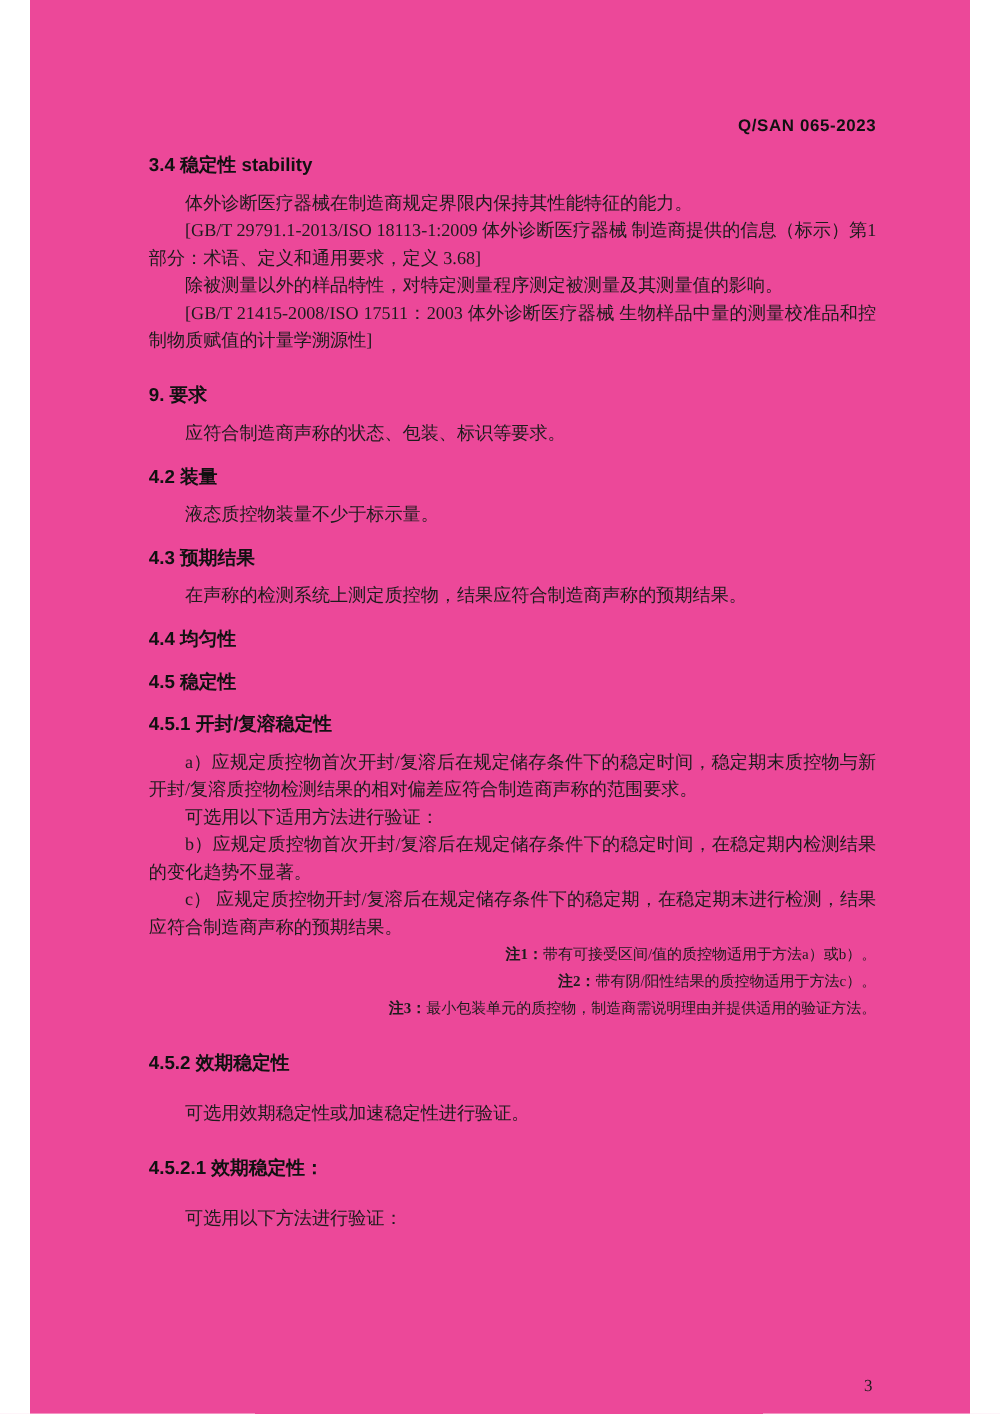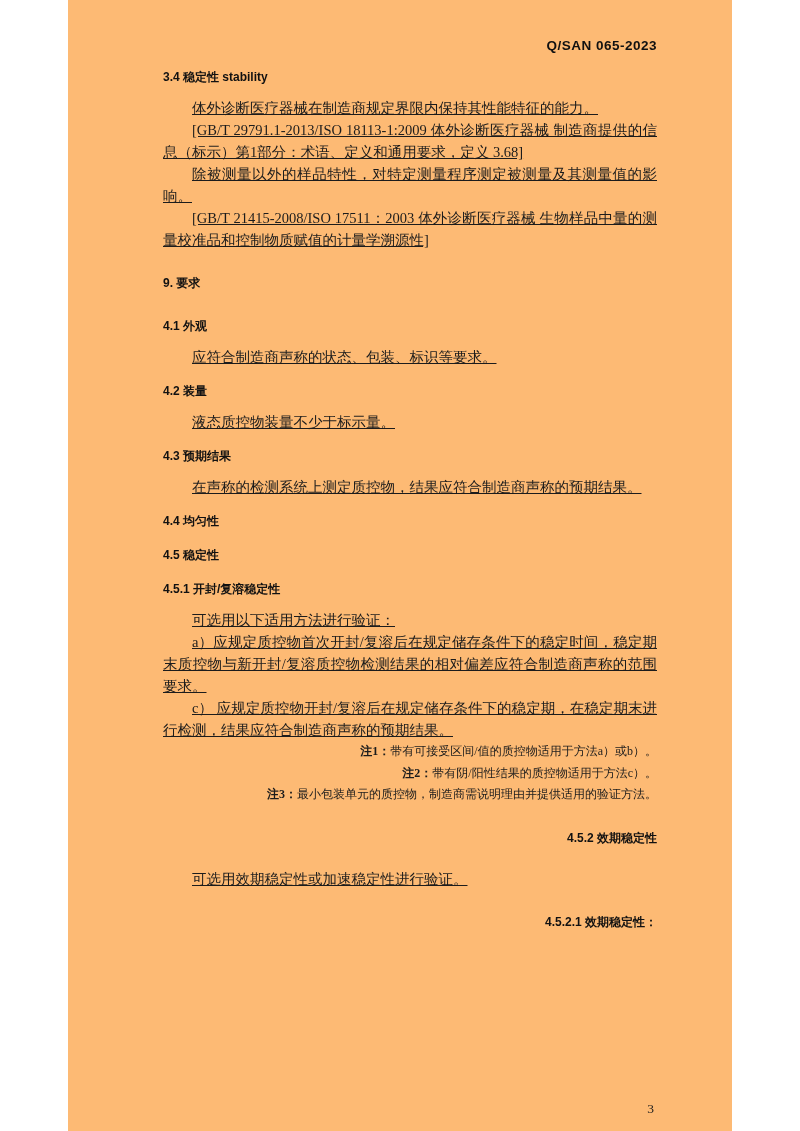--- a/index.html
+++ b/index.html
@@ -1,54 +1,53 @@
 <!DOCTYPE html>
 <html><head>
 <meta charset="utf-8">
 <style>
   html, body { margin: 0; padding: 0; background: #ffffff; }
   .page {
     position: relative;
-    width: 664px;
+    width: 752px;
     height: 1131px;
     margin: 0 auto;
-    background: #fdba74;
+    background: #ec4899;
     color: #1c1c1c;
     font-family: "Liberation Serif", serif;
     overflow: hidden;
     box-sizing: border-box;
-    padding: 38px 75px 0 95px;
+    padding: 93px 75px 0 95px;
   }
   .doc-header {
     text-align: right;
     font-family: "Liberation Sans", sans-serif;
     font-weight: 700;
     font-size: 13.5px;
     line-height: 16px;
     letter-spacing: 0.5px;
     color: #111111;
   }
   .heading {
     font-family: "Liberation Sans", sans-serif;
     font-weight: 700;
-    font-size: 12px;
+    font-size: 15px;
     line-height: 21px;
     margin: 13px 0 9px 0;
     color: #111111;
   }
   .heading.mt-lg { margin-top: 22px; }
-  .heading.mb-lg { margin-bottom: 19px; text-align: right; }
+  .heading.mb-lg { margin-bottom: 19px; }
   .para {
     font-size: 14.5px;
     line-height: 22px;
     margin: 0;
     text-indent: 2em;
     text-align: justify;
     color: #1c1c1c;
-    text-decoration: underline;
   }
   .note {
     font-size: 12px;
     line-height: 21.5px;
     margin: 0;
     padding-left: 16px;
     color: #1c1c1c;
     text-align: right;
   }
   .note .note-label { font-weight: 700; }
@@ -69,42 +68,43 @@
 
   <div class="heading">3.4 稳定性 stability</div>
   <p class="para">体外诊断医疗器械在制造商规定界限内保持其性能特征的能力。</p>
   <p class="para">[GB/T 29791.1-2013/ISO 18113-1:2009 体外诊断医疗器械 制造商提供的信息（标示）第1部分：术语、定义和通用要求，定义 3.68]</p>
 
   <p class="para">除被测量以外的样品特性，对特定测量程序测定被测量及其测量值的影响。</p>
   <p class="para">[GB/T 21415-2008/ISO 17511：2003 体外诊断医疗器械 生物样品中量的测量校准品和控制物质赋值的计量学溯源性]</p>
 
   <div class="heading mt-lg">9. 要求</div>
 
-  <div class="heading mt-lg">4.1 外观</div>
   <p class="para">应符合制造商声称的状态、包装、标识等要求。</p>
 
   <div class="heading">4.2 装量</div>
   <p class="para">液态质控物装量不少于标示量。</p>
 
   <div class="heading">4.3 预期结果</div>
   <p class="para">在声称的检测系统上测定质控物，结果应符合制造商声称的预期结果。</p>
 
   <div class="heading">4.4 均匀性</div>
 
   <div class="heading">4.5 稳定性</div>
 
   <div class="heading">4.5.1 开封/复溶稳定性</div>
+  <p class="para">a）应规定质控物首次开封/复溶后在规定储存条件下的稳定时间，稳定期末质控物与新开封/复溶质控物检测结果的相对偏差应符合制造商声称的范围要求。</p>
   <p class="para">可选用以下适用方法进行验证：</p>
-  <p class="para">a）应规定质控物首次开封/复溶后在规定储存条件下的稳定时间，稳定期末质控物与新开封/复溶质控物检测结果的相对偏差应符合制造商声称的范围要求。</p>
+  <p class="para">b）应规定质控物首次开封/复溶后在规定储存条件下的稳定时间，在稳定期内检测结果的变化趋势不显著。</p>
   <p class="para">c） 应规定质控物开封/复溶后在规定储存条件下的稳定期，在稳定期末进行检测，结果应符合制造商声称的预期结果。</p>
 
   <p class="note"><span class="note-label">注1：</span><span>带有可接受区间/值的质控物适用于方法a）或b）。</span></p>
   <p class="note"><span class="note-label">注2：</span><span>带有阴/阳性结果的质控物适用于方法c）。</span></p>
   <p class="note"><span class="note-label">注3：</span><span>最小包装单元的质控物，制造商需说明理由并提供适用的验证方法。</span></p>
 
   <div class="heading mt-lg mb-lg">4.5.2 效期稳定性</div>
   <p class="para">可选用效期稳定性或加速稳定性进行验证。</p>
 
   <div class="heading mt-lg mb-lg">4.5.2.1 效期稳定性：</div>
+  <p class="para">可选用以下方法进行验证：</p>
 
   <div class="page-number">3</div>
 
 </div>
 
 </body></html>

